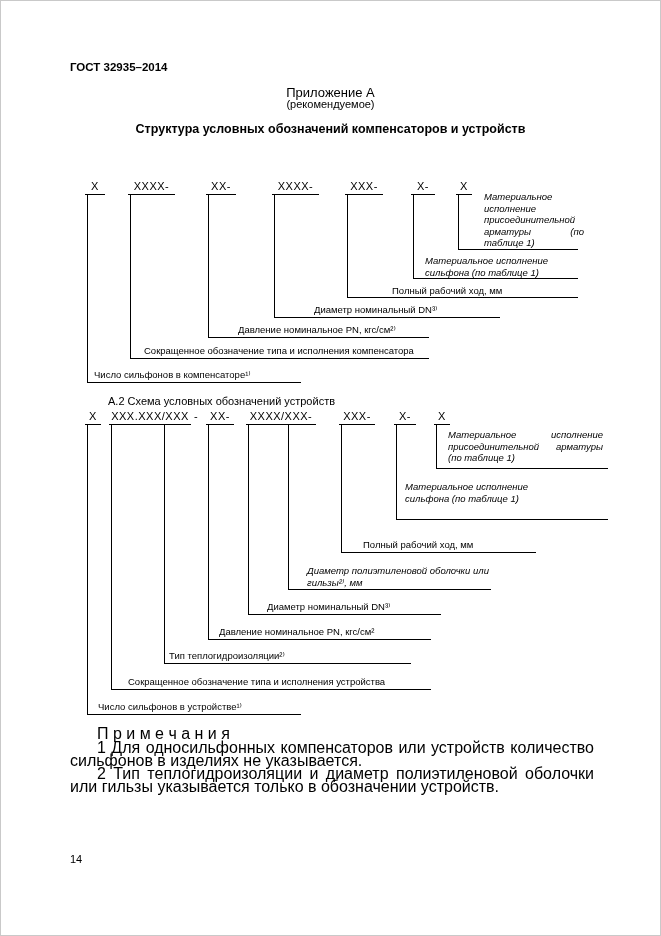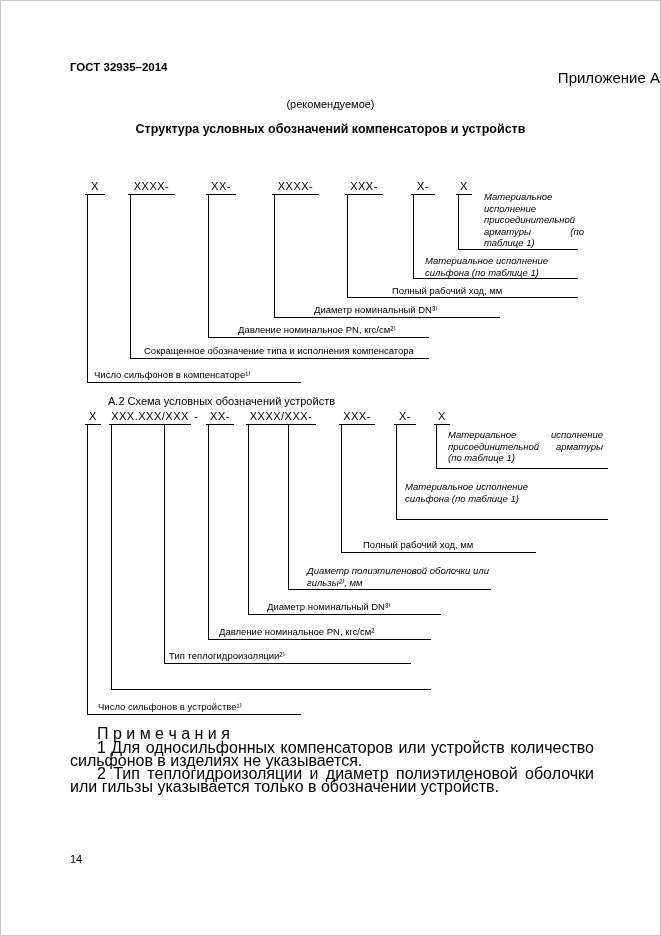--- a/index.html
+++ b/index.html
@@ -11,21 +11,21 @@
   .page {
     position: relative;
     width: 661px;
     height: 936px;
     background: #fff;
     border: 1px solid #c9c9c9;
     overflow: hidden;
   }
   .doc-code { position: absolute; left: 69px; top: 60px; font-size: 11.5px; font-weight: bold; }
   .center { position: absolute; left: 0; width: 100%; text-align: center; }
-  .annex { top: 68px; font-size: 15px; text-align: right; }
+  .annex { top: 84px; font-size: 13px; }
   .annex-sub { top: 97px; font-size: 11px; }
   .main-title { top: 121px; font-size: 12.5px; font-weight: bold; }
   .sec { position: absolute; left: 107px; font-size: 11px; }
 
   .fld {
     position: absolute; height: 16px; font-size: 11px; line-height: 15px;
     text-align: center; letter-spacing: 0.5px; border-bottom: 1px solid #000;
   }
   .fld-plain { position: absolute; height: 16px; font-size: 11px; line-height: 15px; }
   .vl { position: absolute; width: 1px; background: #000; }
@@ -113,20 +113,21 @@
   <div class="hl" style="left:110px;top:688px;width:320px"></div>
   <div class="hl" style="left:86px;top:713px;width:214px"></div>
 
   <div class="lbl wrap just" style="left:447px;top:428px;width:155px">Материальное исполнение присоединительной арматуры (по таблице 1)</div>
   <div class="lbl wrap" style="left:404px;top:480px;width:135px">Материальное исполнение сильфона (по таблице 1)</div>
   <div class="lbl" style="left:362px;top:538px">Полный рабочий ход, мм</div>
   <div class="lbl wrap just" style="left:306px;top:564px;width:182px">Диаметр полиэтиленовой оболочки или гильзы²⁾, мм</div>
   <div class="lbl" style="left:266px;top:600px">Диаметр номинальный DN³⁾</div>
   <div class="lbl" style="left:218px;top:625px">Давление номинальное PN, кгс/см²</div>
   <div class="lbl" style="left:168px;top:649px">Тип теплогидроизоляции²⁾</div>
+  <div class="lbl" style="left:127px;top:675px">Сокращенное обозначение типа и исполнения устройства</div>
   <div class="lbl" style="left:97px;top:700px">Число сильфонов в устройстве¹⁾</div>
 
   <div class="notes">
     <div class="notes-head">П р и м е ч а н и я</div>
     <p>1 Для односильфонных компенсаторов или устройств количество сильфонов в изделиях не указывается.</p>
     <p>2 Тип теплогидроизоляции и диаметр полиэтиленовой оболочки или гильзы указывается только в обозначении устройств.</p>
   </div>
 
   <div class="page-num">14</div>
 

